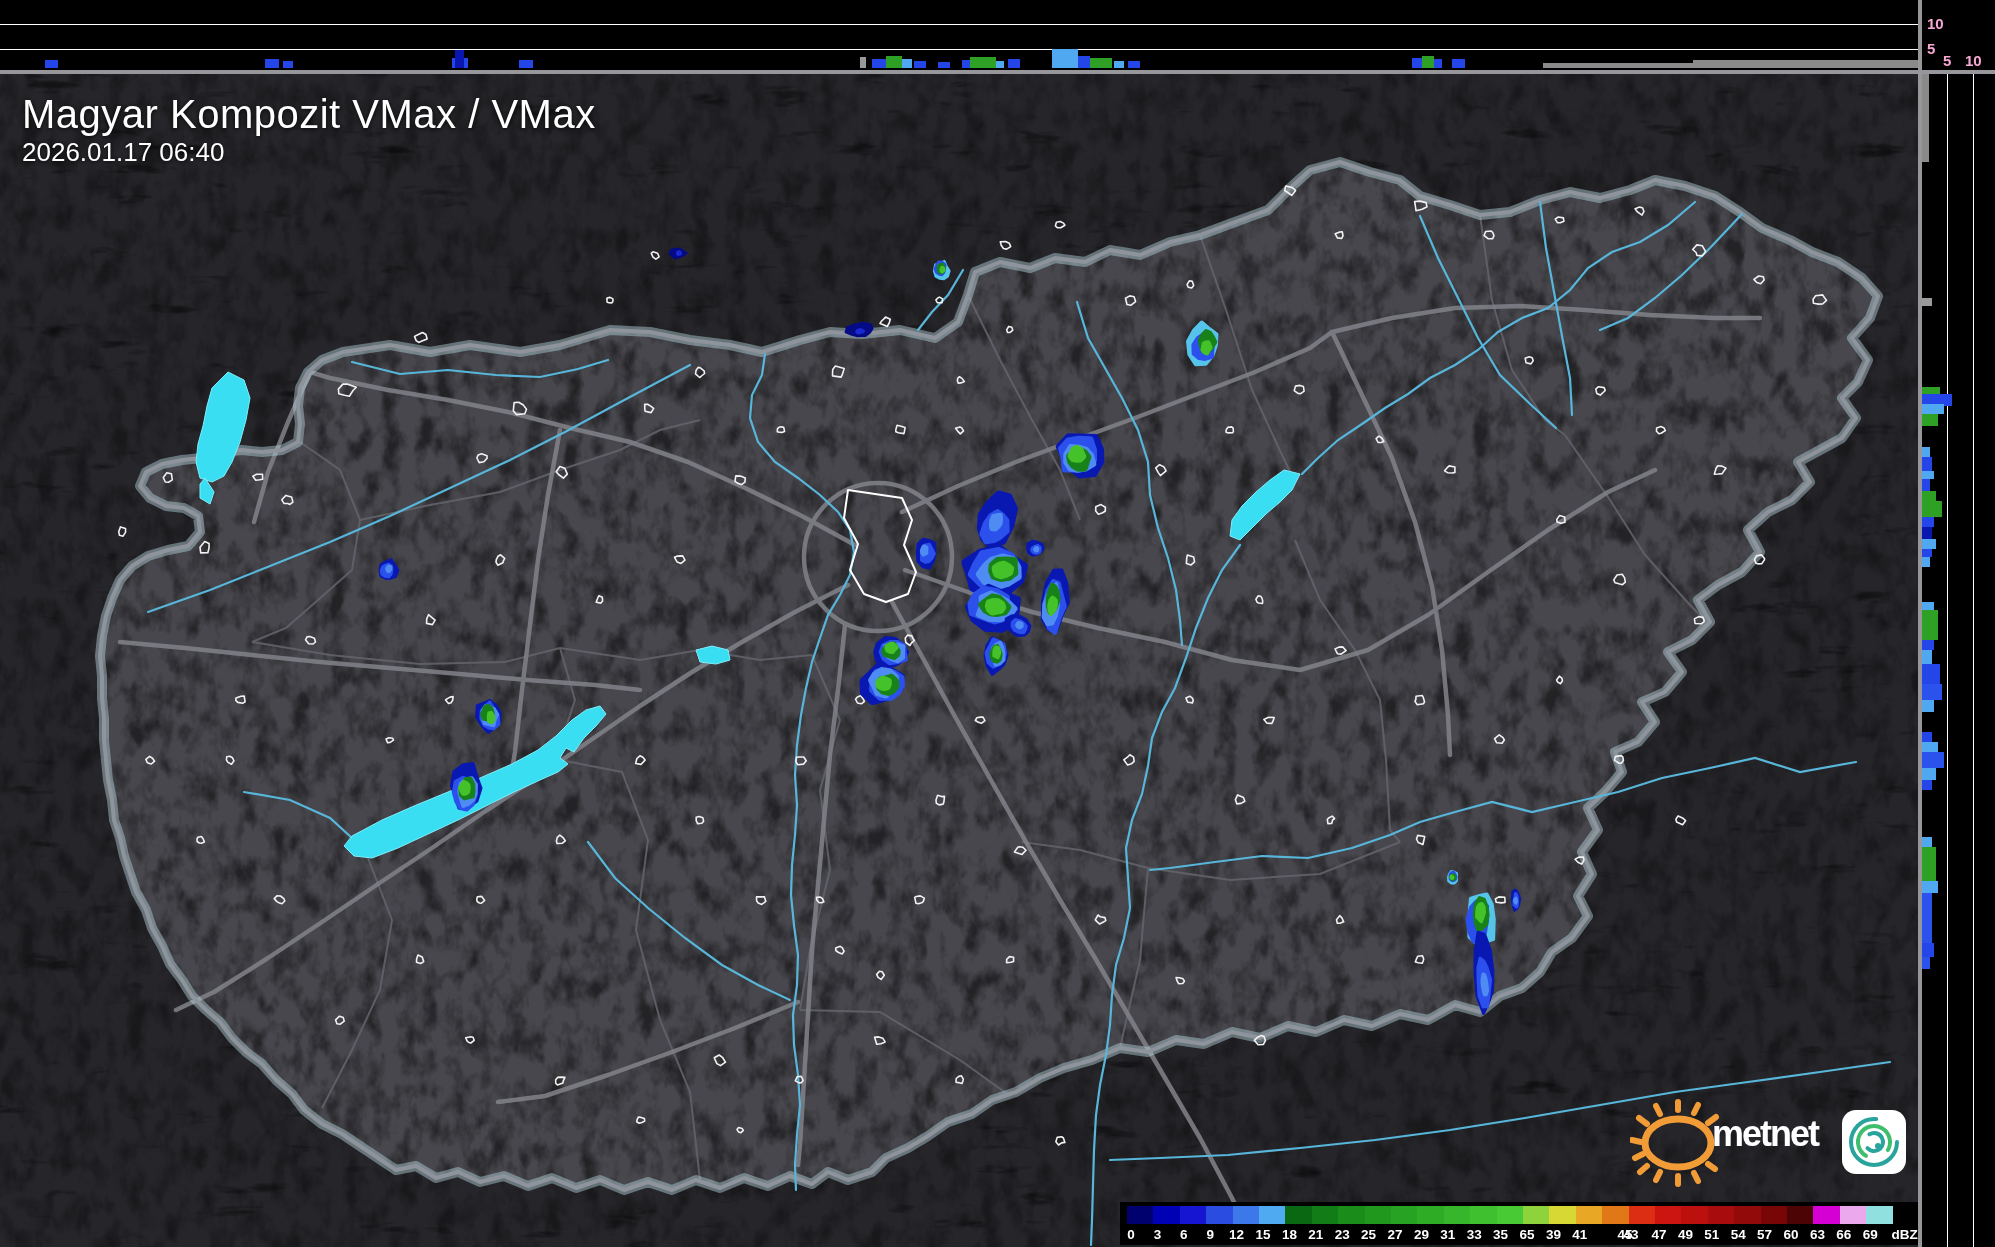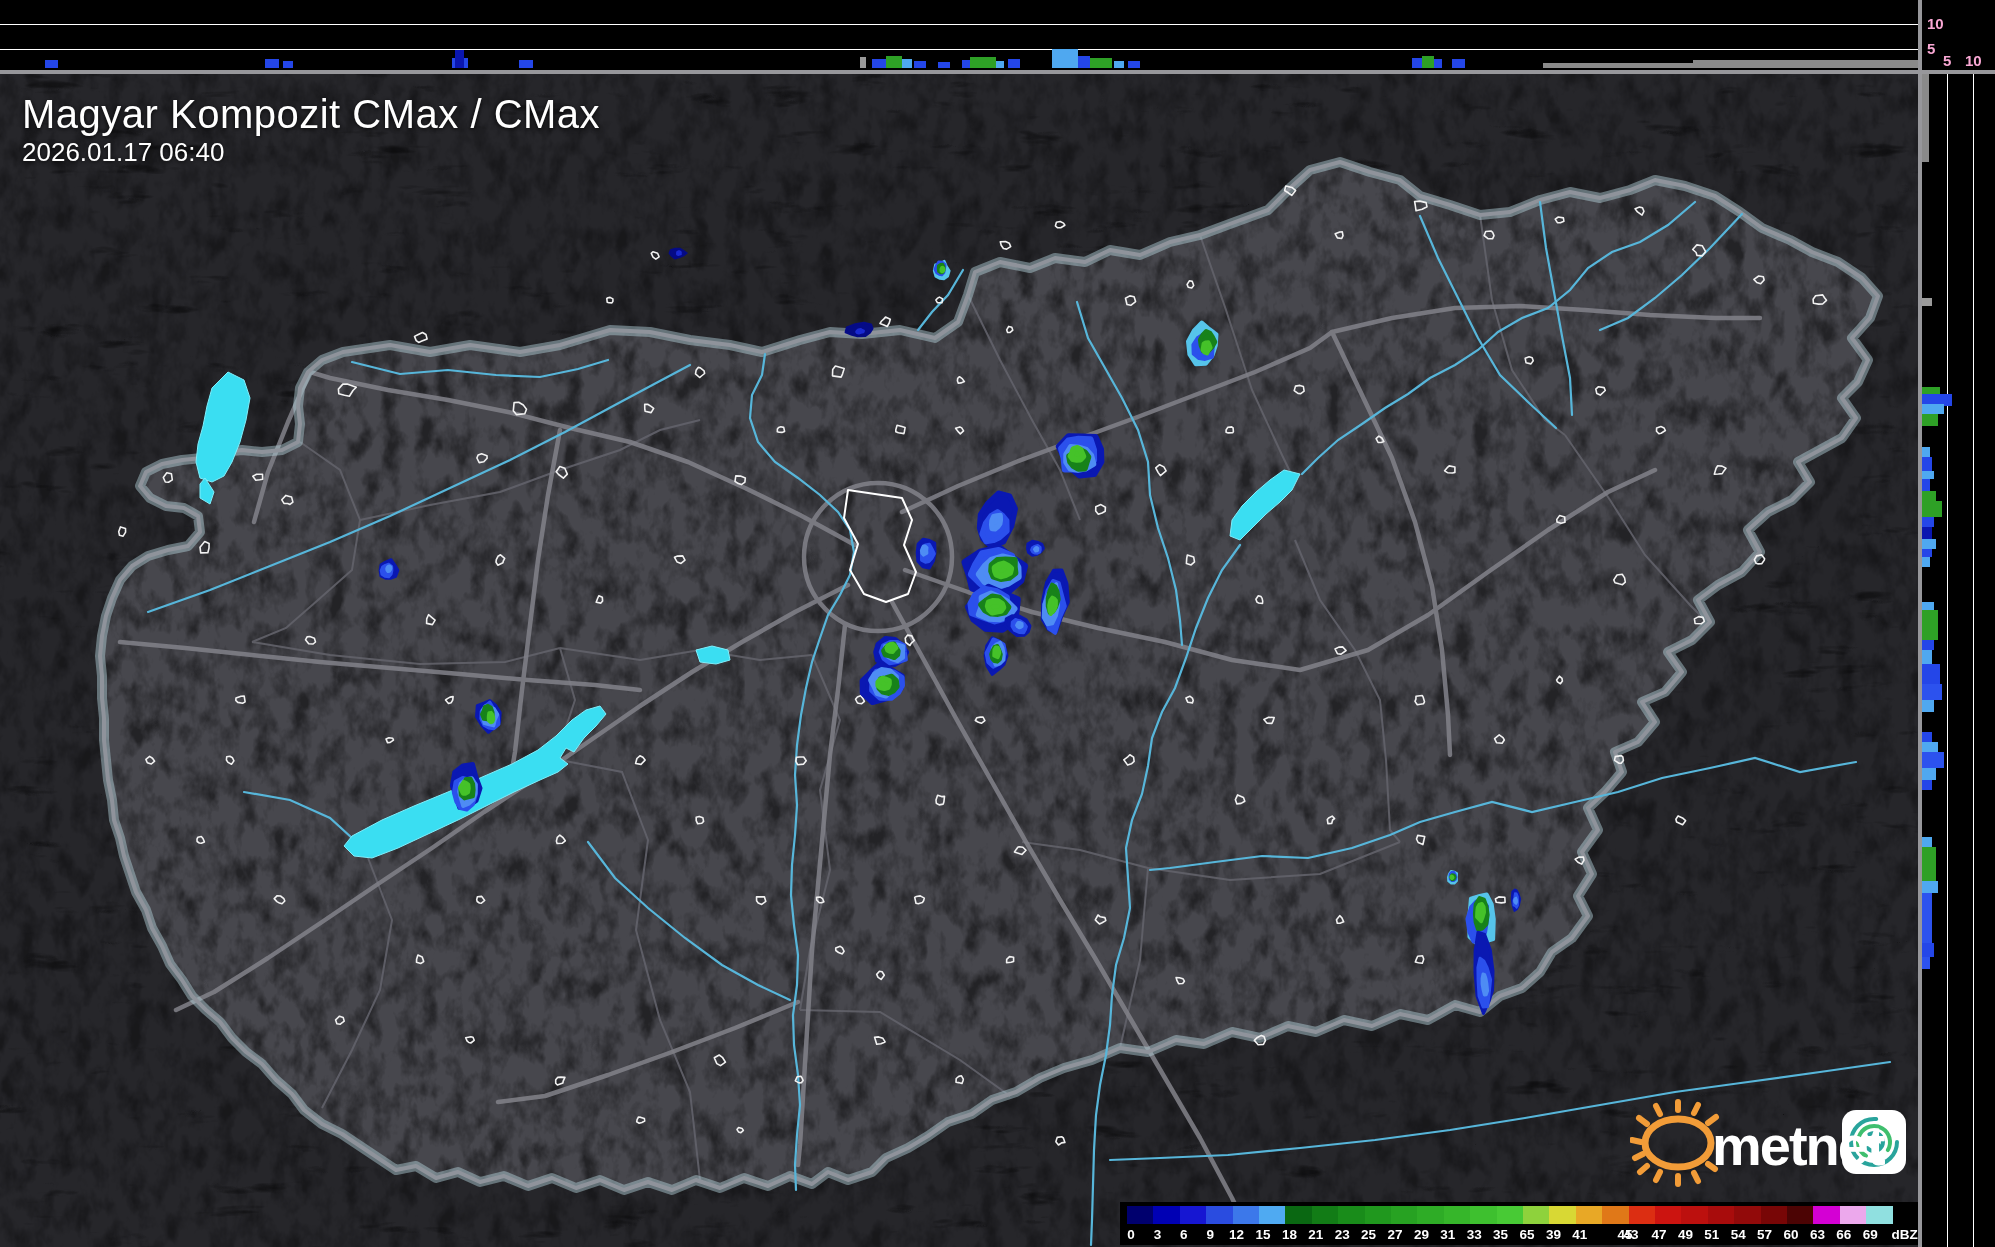--- a/index.html
+++ b/index.html
@@ -22,21 +22,21 @@
                text-shadow:0 1px 4px rgba(0,0,0,.85);}
   .title-main{font-size:40px;font-weight:400;letter-spacing:.5px;}
   .title-date{font-size:26px;}
   
   .colorbar{position:absolute;left:1120px;top:1202px;width:798px;height:43px;background:#000;}
   .cb-seg{position:absolute;top:4px;height:18px;}
   .cb-tick{position:absolute;top:25px;color:#fff;font-size:13.5px;font-weight:bold;
            transform:translateX(-50%);white-space:nowrap;}
   
   .logo{position:absolute;left:1630px;top:1096px;width:290px;height:92px;}
-  .logo-text{position:absolute;left:82px;top:17px;color:#fff;font-size:56px;font-weight:bold;
+  .logo-text{position:absolute;left:82px;top:17px;color:#fff;font-size:36px;font-weight:bold;
              letter-spacing:-2px;}
   .logo-svg{position:absolute;left:0;top:0;}
 </style>
 </head>
 <body>
 
 <div id="app">
 
   <svg class="map-svg" width="1920" height="1173" viewBox="0 74 1920 1173">
     <defs>
@@ -317,21 +317,21 @@
         <path d="M1518.2,900.8L1518.1,905.5L1516.6,908.0L1515.1,906.2L1513.4,905.6L1513.2,900.8L1514.1,897.4L1514.8,893.0L1516.7,893.2L1518.0,896.5Z" fill="#2b50ec" stroke="#2b50ec" stroke-width="1.5" stroke-linejoin="round"></path>
         <path d="M1517.2,900.8L1517.1,902.6L1516.2,904.1L1515.0,903.3L1514.2,902.3L1513.8,900.8L1514.1,899.3L1514.9,898.0L1516.2,897.4L1517.0,899.2Z" fill="#4e8cf4" stroke="#4e8cf4" stroke-width="1.5" stroke-linejoin="round"></path>
         <path d="M1457.0,877.1L1457.2,881.0L1454.6,883.8L1451.0,883.8L1448.0,881.2L1447.8,877.1L1448.8,873.7L1451.0,870.7L1454.3,871.4L1457.3,873.2Z" fill="#56c4ea" stroke="#56c4ea" stroke-width="1.5" stroke-linejoin="round"></path>
         <path d="M1456.5,876.8L1456.0,879.6L1454.0,881.3L1451.6,881.2L1449.6,879.6L1449.3,876.8L1449.4,873.8L1451.4,871.8L1454.2,871.7L1455.8,874.2Z" fill="#2b50ec" stroke="#2b50ec" stroke-width="1.5" stroke-linejoin="round"></path>
         <path d="M1455.8,877.2L1455.0,879.2L1453.6,880.3L1451.8,880.6L1450.7,879.1L1450.1,877.2L1450.6,875.4L1451.9,874.1L1453.6,874.2L1455.1,875.2Z" fill="#17821a" stroke="#17821a" stroke-width="1.5" stroke-linejoin="round"></path>
         <path d="M1453.8,877.5L1453.4,878.5L1452.5,879.3L1451.4,879.2L1450.6,878.4L1450.1,877.5L1450.4,876.3L1451.2,875.3L1452.5,875.7L1453.4,876.4Z" fill="#45c229" stroke="#45c229" stroke-width="1.5" stroke-linejoin="round"></path>
       </g>
   </svg>
 
   <div class="title-block">
-    <div class="title-main">Magyar Kompozit CMax / CMax</div>
+    <div class="title-main">Magyar Kompozit VMax / VMax</div>
     <div class="title-date">2026.01.17 06:40</div>
   </div>
 
   <div class="top-strip">
     <div class="top-grid" style="top:24px"></div>
     <div class="top-grid" style="top:49px"></div>
     <div id="top-blobs">
         <div class="pblob" style="left: 45px; top: 60px; width: 13px; height: 8px; background: rgb(36, 70, 232);"></div>
         <div class="pblob" style="left: 265px; top: 59px; width: 14px; height: 9px; background: rgb(36, 70, 232);"></div>
         <div class="pblob" style="left: 283px; top: 61px; width: 10px; height: 7px; background: rgb(36, 70, 232);"></div>

